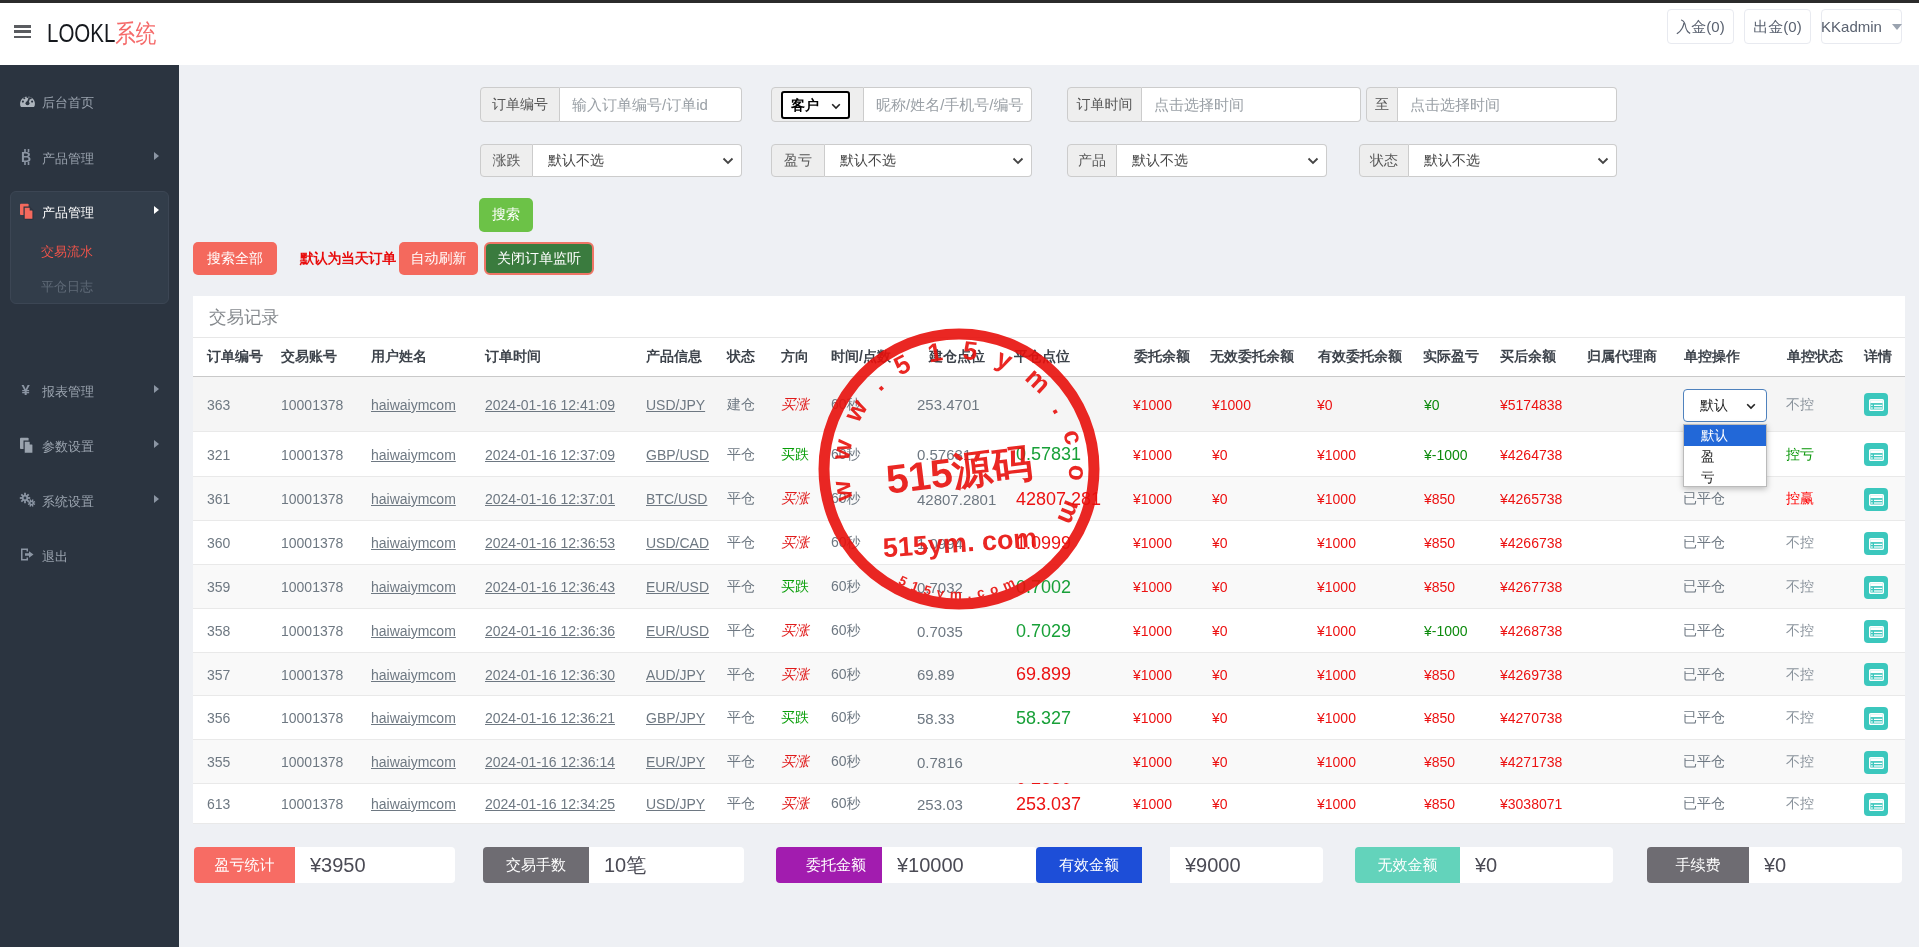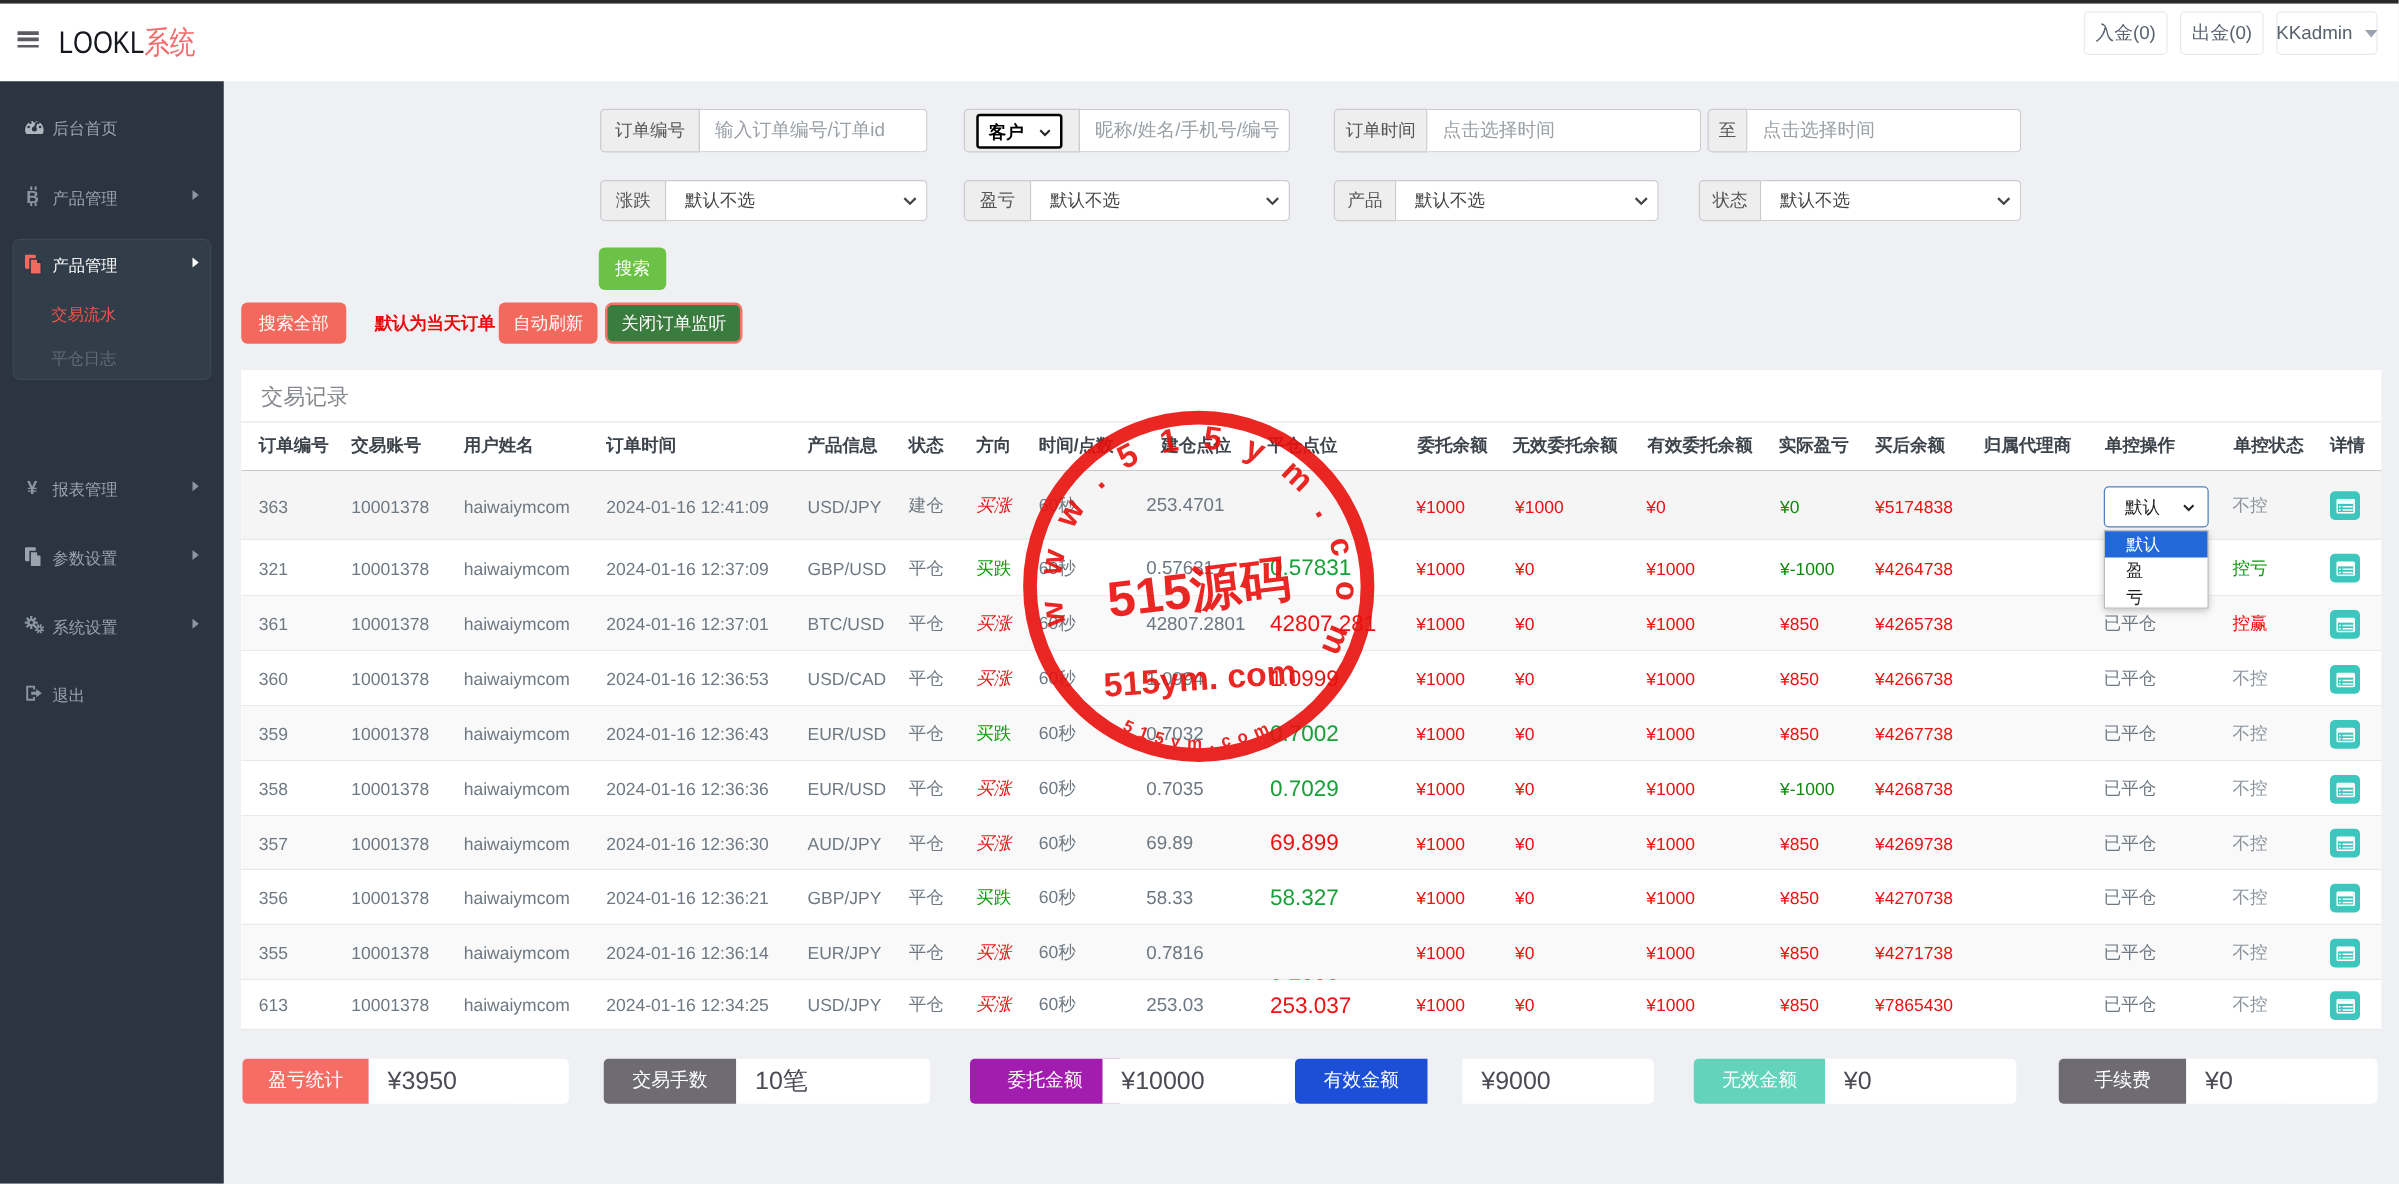--- a/index.html
+++ b/index.html
@@ -42,21 +42,21 @@
 .ptitle {position:absolute;left:209px;top:305px;font-size:17.5px;color:#85898d;}
 .pdiv {position:absolute;left:193px;top:337px;width:1712px;height:1px;background:#e7e7e7;}
 .hdrline {position:absolute;left:193px;top:376px;width:1712px;height:1px;background:#c9c9c9;}
 .row {position:absolute;left:193px;width:1712px;border-bottom:1px solid #e9e9e9;background:#fff;}
 .row.zeb {background:#f9f9f9;}
 .row.first {background:#f5f5f5;}
 .c {position:absolute;display:flex;align-items:center;white-space:nowrap;}
 .c[style*="text-align:center"] {justify-content:center;}
 .th {font-weight:bold;font-size:14px;color:#3d434b;}
 .g14 {font-size:14px;color:#6e7882;}
-.g15 {font-size:14px;color:#6e7882;}
+.g15 {font-size:14px;color:#6e7882;text-decoration:underline;}
 .op {font-size:15px;color:#6e7882;}
 .dr {font-size:14px;color:#e01a1a;font-style:italic;}
 .dg {font-size:14px;color:#089e08;}
 .pr {font-size:18px;color:#ec1212;}
 .pg {font-size:18px;color:#18a038;}
 .vr {font-size:14px;color:#ec1212;}
 .vg {font-size:14px;color:#0c8a0c;}
 .cg {font-size:14px;color:#8a939c;}
 .ckg {font-size:14px;color:#089608;}
 .ckr {font-size:14px;color:#f00;}
@@ -494,21 +494,21 @@
 <div class="c g15" style="left:646px;top:784px;height:40px">USD/JPY</div>
 <div class="c g14" style="left:727px;top:784px;height:40px">平仓</div>
 <div class="c dr" style="left:781px;top:784px;height:40px">买涨</div>
 <div class="c g14" style="left:831px;top:784px;height:40px">60秒</div>
 <div class="c op" style="left:917px;top:784px;height:40px">253.03</div>
 <div class="c pr" style="left:1016px;top:784px;height:40px">253.037</div>
 <div class="c vr" style="left:1133px;top:784px;height:40px">¥1000</div>
 <div class="c vr" style="left:1212px;top:784px;height:40px">¥0</div>
 <div class="c vr" style="left:1317px;top:784px;height:40px">¥1000</div>
 <div class="c vr" style="left:1424px;top:784px;height:40px">¥850</div>
-<div class="c vr" style="left:1500px;top:784px;height:40px">¥7865430</div>
+<div class="c vr" style="left:1500px;top:784px;height:40px">¥3038071</div>
 <div class="c g14" style="left:1683px;top:784px;height:40px">已平仓</div>
 <div class="c cg" style="left:1786px;top:784px;height:40px">不控</div>
 <div class="dbtn" style="left:1864px;top:793px">
     <svg width="15" height="12" viewBox="0 0 15 12">
       <rect x="0.7" y="0.7" width="13.6" height="10.6" rx="1" fill="none" stroke="#fff" stroke-width="1.4"></rect>
       <rect x="1.3" y="1.3" width="12.4" height="2.8" fill="#fff"></rect>
       <line x1="5" y1="6.4" x2="13.2" y2="6.4" stroke="#fff" stroke-width="1.3"></line>
       <line x1="5" y1="9" x2="13.2" y2="9" stroke="#fff" stroke-width="1.3"></line>
       <line x1="2.2" y1="6.4" x2="3.6" y2="6.4" stroke="#fff" stroke-width="1.3"></line>
       <line x1="2.2" y1="9" x2="3.6" y2="9" stroke="#fff" stroke-width="1.3"></line>

